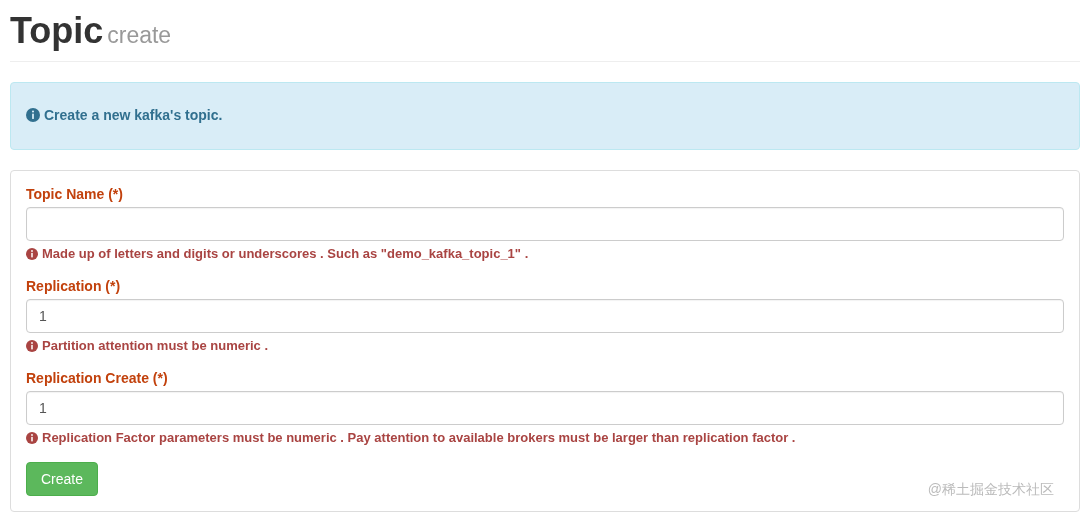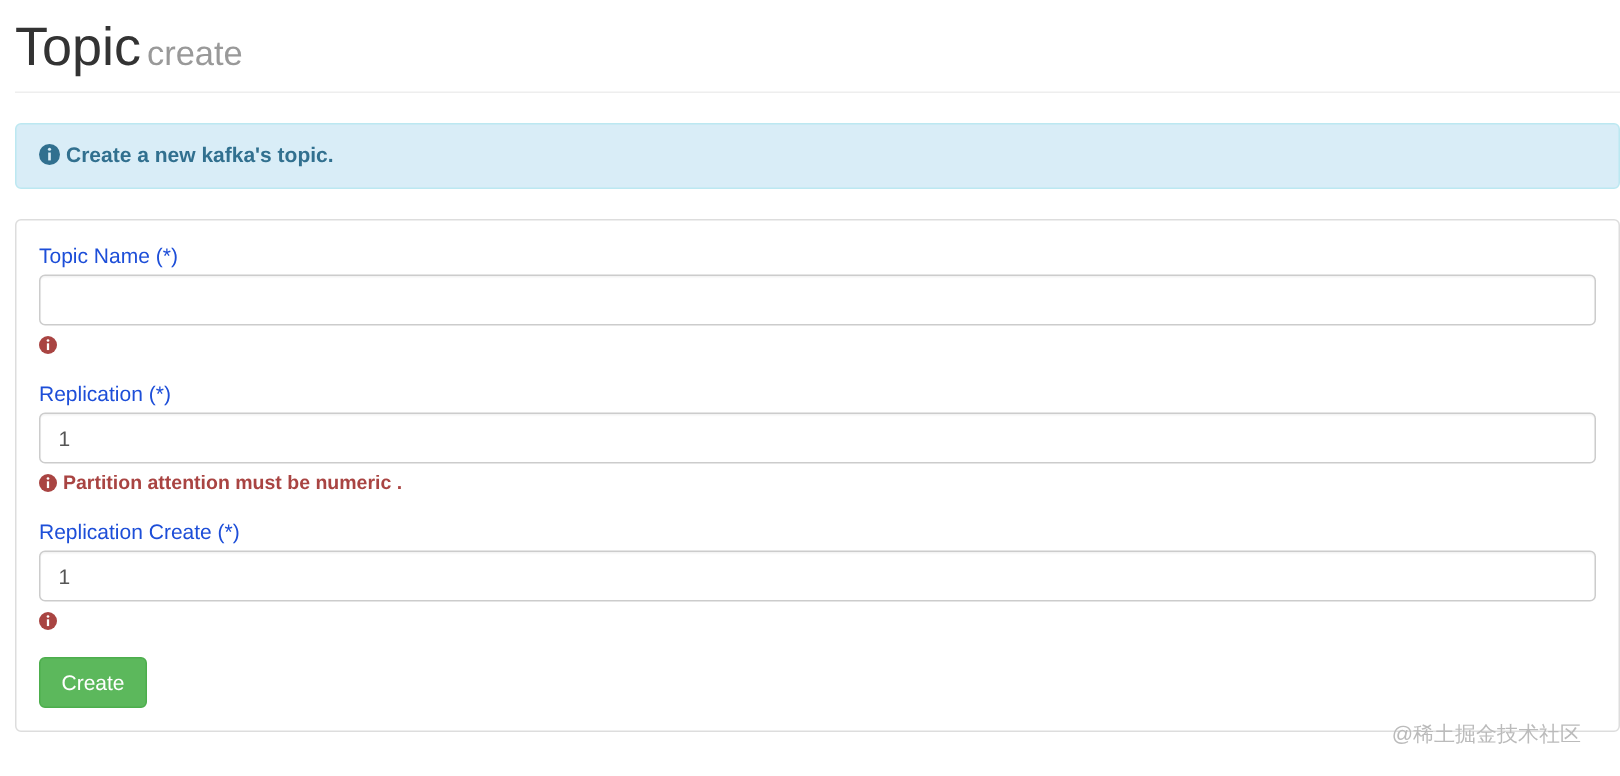--- a/index.html
+++ b/index.html
@@ -10,34 +10,34 @@
       background: #fff;
       padding: 10px 0 0 10px;
     }
     .page-header {
       padding-bottom: 9px;
       margin: 0 0 20px 0;
       border-bottom: 1px solid #eee;
     }
     .page-header h1 {
       font-size: 36px;
-      font-weight: 400;
+      font-weight: 700;
       color: #333;
       display: inline;
     }
     .page-header small {
       font-size: 23px;
       font-weight: 400;
       color: #999;
     }
     .alert-info {
       background-color: #d9edf7;
       border: 1px solid #bce8f1;
       color: #31708f;
-      padding: 12px 15px;
+      padding: 24px 15px;
       border-radius: 4px;
       margin-bottom: 20px;
       font-size: 14px;
       font-weight: 700;
     }
     .panel {
       border: 1px solid #ddd;
       border-radius: 4px;
       margin-bottom: 20px;
     }
@@ -49,23 +49,23 @@
       color: #333;
     }
     .panel-body {
       padding: 15px;
     }
     .form-group {
       margin-bottom: 15px;
     }
     label {
       display: block;
-      font-weight: 400;
+      font-weight: 700;
       margin-bottom: 5px;
-      color: #1d4ed8;
+      color: #c2410c;
     }
     .form-control {
       display: block;
       width: 100%;
       height: 34px;
       padding: 6px 12px;
       font-size: 14px;
       line-height: 1.4;
       color: #555;
       background-color: #fff;
@@ -128,21 +128,21 @@
     <div class="form-group">
       <label>Topic Name (*)</label>
       <input type="text" class="form-control" value="" style="">
       <span class="help-text">
         <span class="icon-svg">
           <svg width="12" height="12" viewBox="0 0 16 16" fill="#a94442">
               <circle cx="8" cy="8" r="8"></circle>
               <rect x="7" y="6.5" width="2" height="6" fill="#fff"></rect>
               <circle cx="8" cy="4" r="1.2" fill="#fff"></circle>
             </svg>
-        </span>
+        </span><span>Made up of letters and digits or underscores . Such as "demo_kafka_topic_1" .</span>
       </span>
     </div>
 
     <div class="form-group">
       <label>Replication (*)</label>
       <input type="text" class="form-control" value="1" style="">
       <span class="help-text">
         <span class="icon-svg">
           <svg width="12" height="12" viewBox="0 0 16 16" fill="#a94442">
               <circle cx="8" cy="8" r="8"></circle>
@@ -156,21 +156,21 @@
     <div class="form-group">
       <label>Replication Create (*)</label>
       <input type="text" class="form-control" value="1" style="">
       <span class="help-text">
         <span class="icon-svg">
           <svg width="12" height="12" viewBox="0 0 16 16" fill="#a94442">
               <circle cx="8" cy="8" r="8"></circle>
               <rect x="7" y="6.5" width="2" height="6" fill="#fff"></rect>
               <circle cx="8" cy="4" r="1.2" fill="#fff"></circle>
             </svg>
-        </span>
+        </span><span>Replication Factor parameters must be numeric . Pay attention to available brokers must be larger than replication factor .</span>
       </span>
     </div>
 
     <button class="btn-success">Create</button>
 
   </div>
 </div>
 
 <div class="watermark">@稀土掘金技术社区</div>
 

